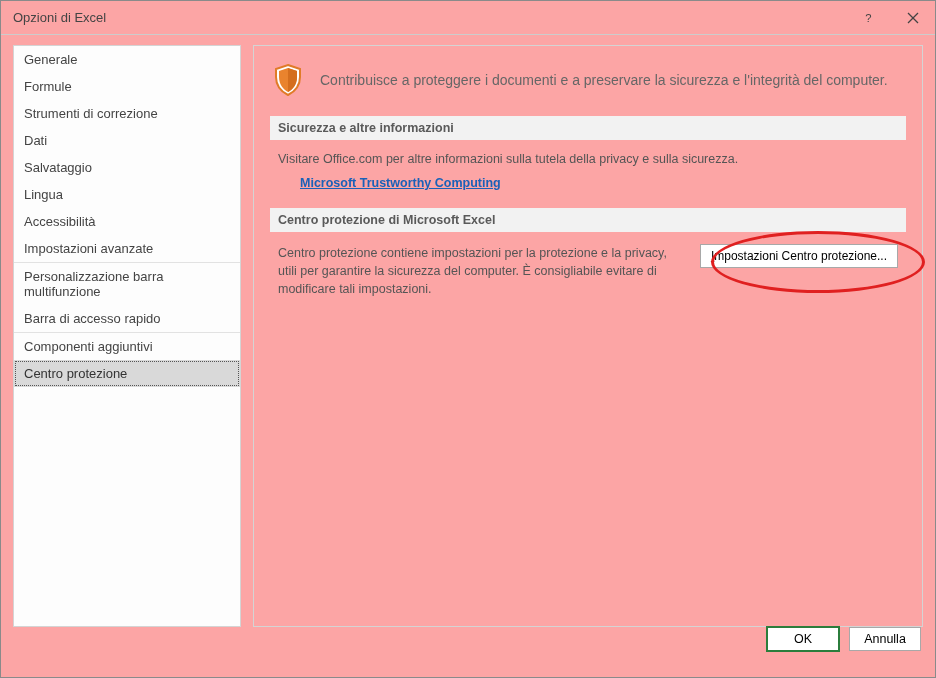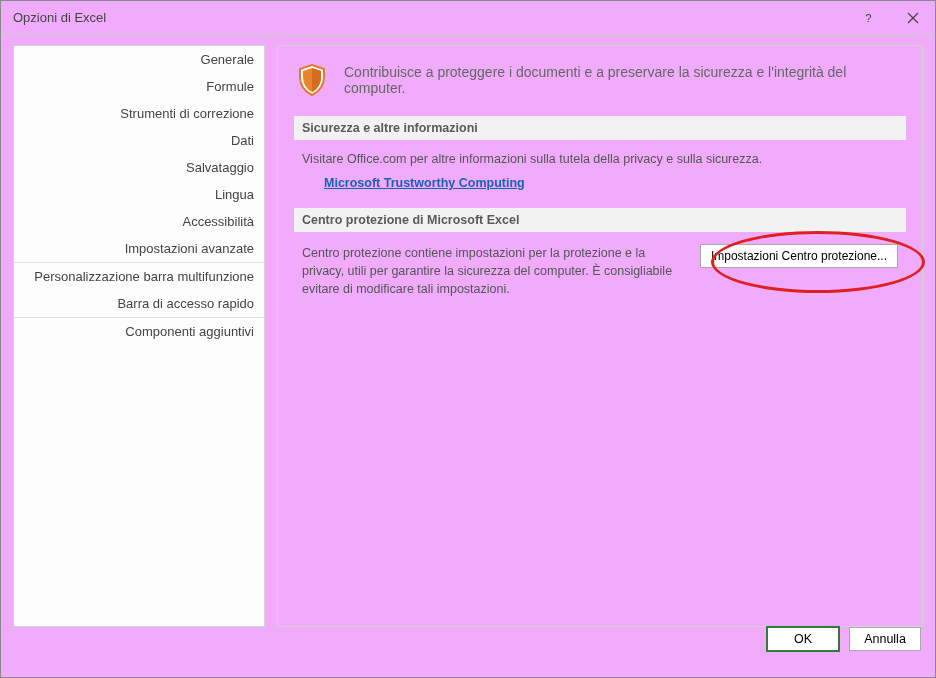--- a/index.html
+++ b/index.html
@@ -7,21 +7,21 @@
     margin: 0;
     font-family: "Segoe UI", Tahoma, sans-serif;
     font-size: 12.5px;
     color: #333;
     background: #fff;
   }
   .dialog {
     width: 936px;
     height: 678px;
     border: 1px solid #8a8a8a;
-    background: #f0abfc;
+    background: #fca5a5;
     display: flex;
     flex-direction: column;
     position: relative;
   }
   .titlebar {
     height: 34px;
     display: flex;
     align-items: center;
     padding: 0 0 0 12px;
     border-bottom: 1px solid #ccc;
@@ -42,27 +42,26 @@
   }
   .titlebar-btn svg { width: 12px; height: 12px; }
   .body {
     flex: 1;
     display: flex;
     padding: 10px 12px 0 12px;
     gap: 12px;
     overflow: hidden;
   }
   .sidebar {
-    width: 252px;
+    width: 228px;
     border: 1px solid #d4d4d4;
     border-right: 1px solid #d4d4d4;
     background: #fdfdfd;
     display: flex;
     flex-direction: column;
-    text-align: right;
   }
   .sidebar-item {
     padding: 6px 10px;
     cursor: pointer;
     color: #444;
     font-size: 13px;
     border-bottom: 0;
   }
   .sidebar-item.sep {
     border-bottom: 1px solid #e2e2e2;
@@ -182,20 +181,21 @@
       <div class="sidebar-item"><span>Formule</span></div>
       <div class="sidebar-item"><span>Strumenti di correzione</span></div>
       <div class="sidebar-item"><span>Dati</span></div>
       <div class="sidebar-item"><span>Salvataggio</span></div>
       <div class="sidebar-item"><span>Lingua</span></div>
       <div class="sidebar-item"><span>Accessibilità</span></div>
       <div class="sidebar-item sep"><span>Impostazioni avanzate</span></div>
       <div class="sidebar-item"><span>Personalizzazione barra multifunzione</span></div>
       <div class="sidebar-item sep"><span>Barra di accesso rapido</span></div>
       <div class="sidebar-item"><span>Componenti aggiuntivi</span></div>
+      <div class="sidebar-item selected"><span>Centro protezione</span></div>
     </div>
 
     <div class="content">
       <div class="header-row">
         <svg class="shield-icon" viewBox="0 0 36 36">
           <path d="M18 3 L30 7 V15 C30 24 24 30 18 33 C12 30 6 24 6 15 V7 Z" fill="#fff" stroke="#e07b28" stroke-width="2"></path>
           <path d="M18 6 L27 9 V15 C27 22.5 22.5 27.5 18 30 C13.5 27.5 9 22.5 9 15 V9 Z" fill="#e9832e"></path>
           <path d="M18 6 L27 9 V15 C27 22.5 22.5 27.5 18 30 Z" fill="#d46e1e"></path>
         </svg>
         <div class="header-text">Contribuisce a proteggere i documenti e a preservare la sicurezza e l'integrità del computer.</div>

